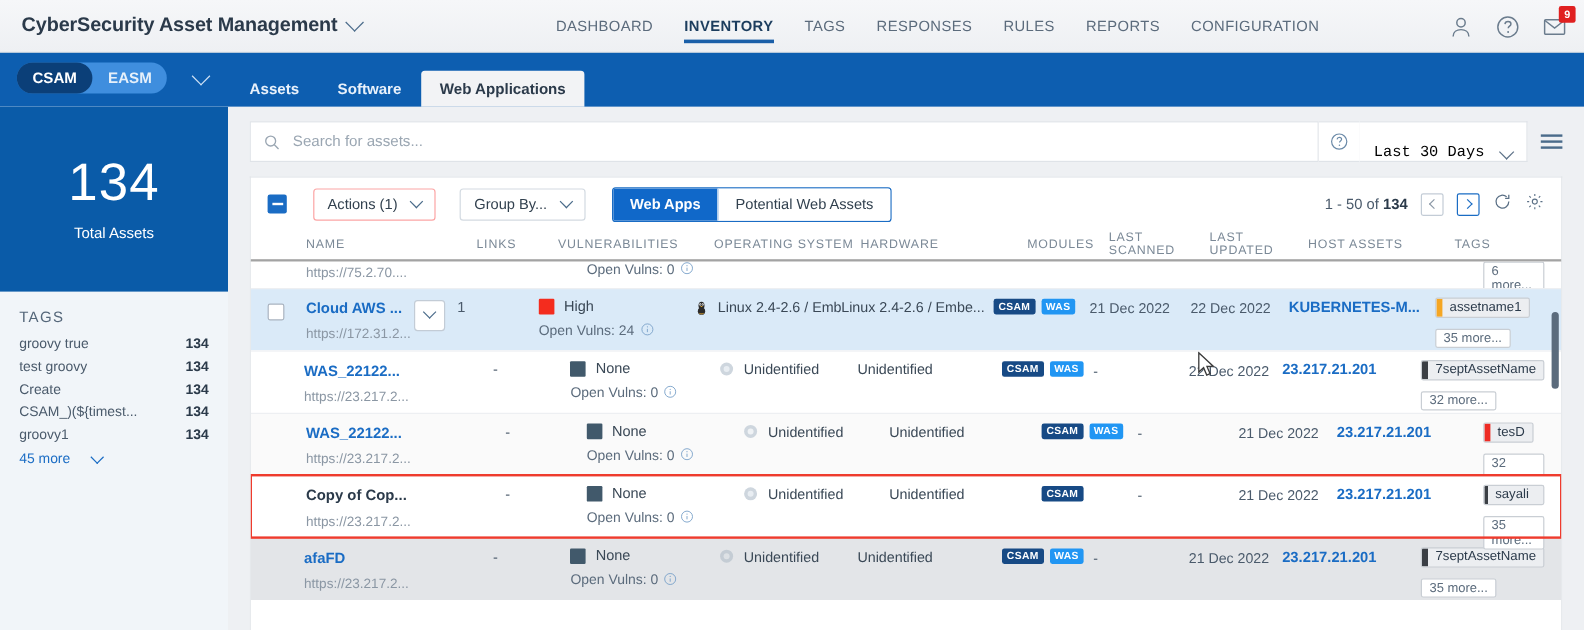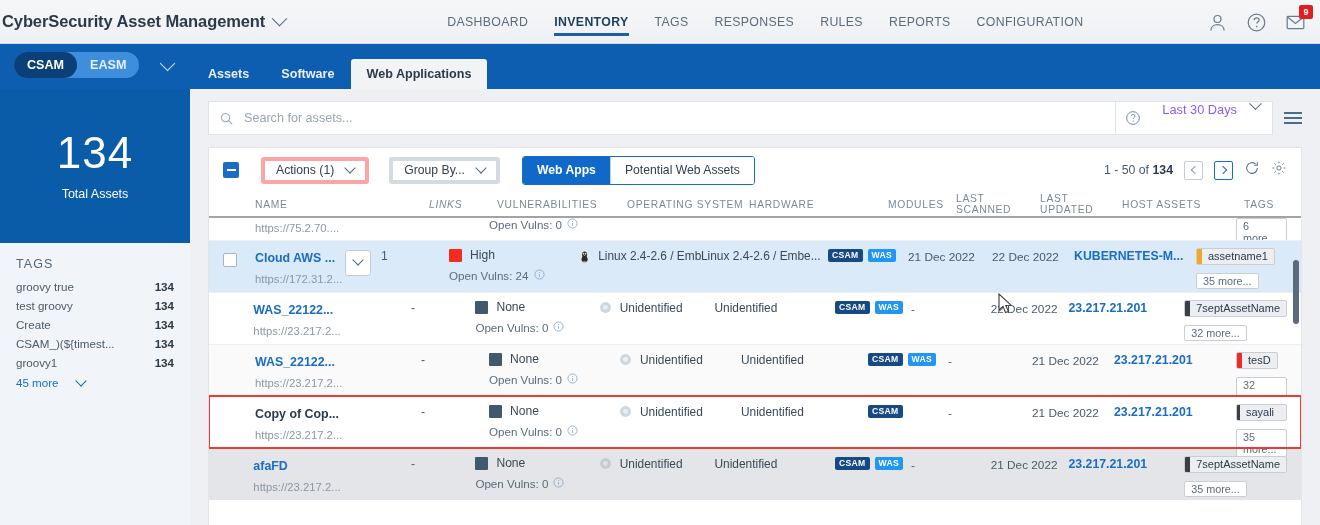--- a/index.html
+++ b/index.html
@@ -13,21 +13,21 @@
 
   
   .topbar {
     position: absolute; left: 0; top: 0; width: 1320px; height: 44px;
     background: linear-gradient(to bottom, #f6f7f9, #eef0f3);
     border-bottom: 1px solid #d8dce2;
     display: flex; align-items: center;
   }
   .brand {
     display: flex; align-items: center; gap: 9px;
-    margin-left: 2px;
+    margin-left: 18px;
   }
   .brand-title {
     font-size: 16.5px; color: #2b3a4a; font-weight: 600; letter-spacing: -0.1px;
   }
   .chev {
     display: inline-block; width: 11px; height: 11px;
     border-right: 1.6px solid #4a6b8a; border-bottom: 1.6px solid #4a6b8a;
     transform: rotate(45deg) translate(-2px,-2px);
   }
   .mainnav { display: flex; align-items: center; gap: 26px; margin-left: 162px; height: 44px; }
@@ -113,38 +113,38 @@
     display: flex; align-items: center; padding: 0 10px; gap: 10px;
   }
   .search-input {
     border: 0; outline: none; font-size: 12.6px; color: #2b3a4a;
     font-family: "Liberation Sans", sans-serif; flex: 1; background: transparent;
   }
   .search-input::placeholder { color: #9aa6b2; }
   .search-help { width: 34px; display: flex; align-items: center; justify-content: center; background:#fff; height:34px; border-top:1px solid #dfe3e8; border-bottom:1px solid #dfe3e8;}
   .daterange {
     height: 34px; background: #fff; border: 1px solid #dfe3e8; border-left: 0;
-    display: flex; align-items: flex-start; gap: 14px; padding: 0 12px;
-    font-size: 12.8px; color: #8b5cf6; cursor: pointer;
+    display: flex; align-items: flex-end; gap: 14px; padding: 0 12px;
+    font-size: 12.8px; color: #000000; cursor: pointer; font-family: Liberation Mono, monospace;
   }
   .hamburger { margin-left: 11px; display: flex; flex-direction: column; gap: 3px; cursor: pointer; }
   .hamburger i { display: block; width: 18px; height: 2px; background: #4a6b8a; }
 
   .panel {
     position: absolute; left: 18px; top: 58px; width: 1094px; height: 378px;
     background: #fff; border: 1px solid #e2e5e9; border-bottom: 0;
   }
   .toolbar { height: 44px; display: flex; align-items: center; padding: 0 14px; position: relative; }
   .cb-indeterminate {
     width: 16px; height: 16px; background: #1a6cc4; border-radius: 2px;
     display: flex; align-items: center; justify-content: center; cursor: pointer;
   }
   .cb-indeterminate i { width: 9px; height: 2px; background: #fff; display: block; }
   .btn-outline {
-    height: 27px; border: 4px solid #fca5a5; background: #fff; border-radius: 3px;
+    height: 27px; border: 1px solid #fca5a5; background: #fff; border-radius: 3px;
     font-size: 12.2px; color: #32414f; display: flex; align-items: center; gap: 12px;
     padding: 0 11px; cursor: pointer;
   }
   .btn-outline .dchev {
     width: 8px; height: 8px; border-right: 1.5px solid #4a6b8a; border-bottom: 1.5px solid #4a6b8a;
     transform: rotate(45deg); position: relative; top: -2px;
   }
   .seg-group { display: flex; border-radius: 3px; overflow: hidden; border: 1px solid #1a6cc4; }
   .seg {
     height: 27px; font-size: 12.2px; display: flex; align-items: center; padding: 0 14px;
@@ -379,21 +379,21 @@
               <circle cx="12" cy="12" r="3.1"></circle>
               <path d="M12 2.4v2.6M12 19v2.6M21.6 12H19M5 12H2.4M18.8 5.2l-1.8 1.8M7 17l-1.8 1.8M18.8 18.8 17 17M7 7 5.2 5.2"></path>
             </svg>
           </span>
         </div>
       </div>
 
       <div class="thead">
         <span class="th" style="width:32px;"></span>
         <span class="th" style="width:118px;">NAME</span>
-        <span class="th" style="width:68px;margin-left:56px;font-style:italic;">LINKS</span>
+        <span class="th" style="width:68px;margin-left:24px;">LINKS</span>
         <span class="th" style="width:130px;">VULNERABILITIES</span>
         <span class="th" style="width:122px;">OPERATING SYSTEM</span>
         <span class="th" style="width:127px;">HARDWARE</span>
         <span class="th" style="width:80px;padding-left:12px;">MODULES</span>
         <span class="th" style="width:84px;">LAST SCANNED</span>
         <span class="th" style="width:82px;">LAST UPDATED</span>
         <span class="th" style="width:122px;">HOST ASSETS</span>
         <span class="th" style="flex:1;">TAGS</span>
       </div>
 

